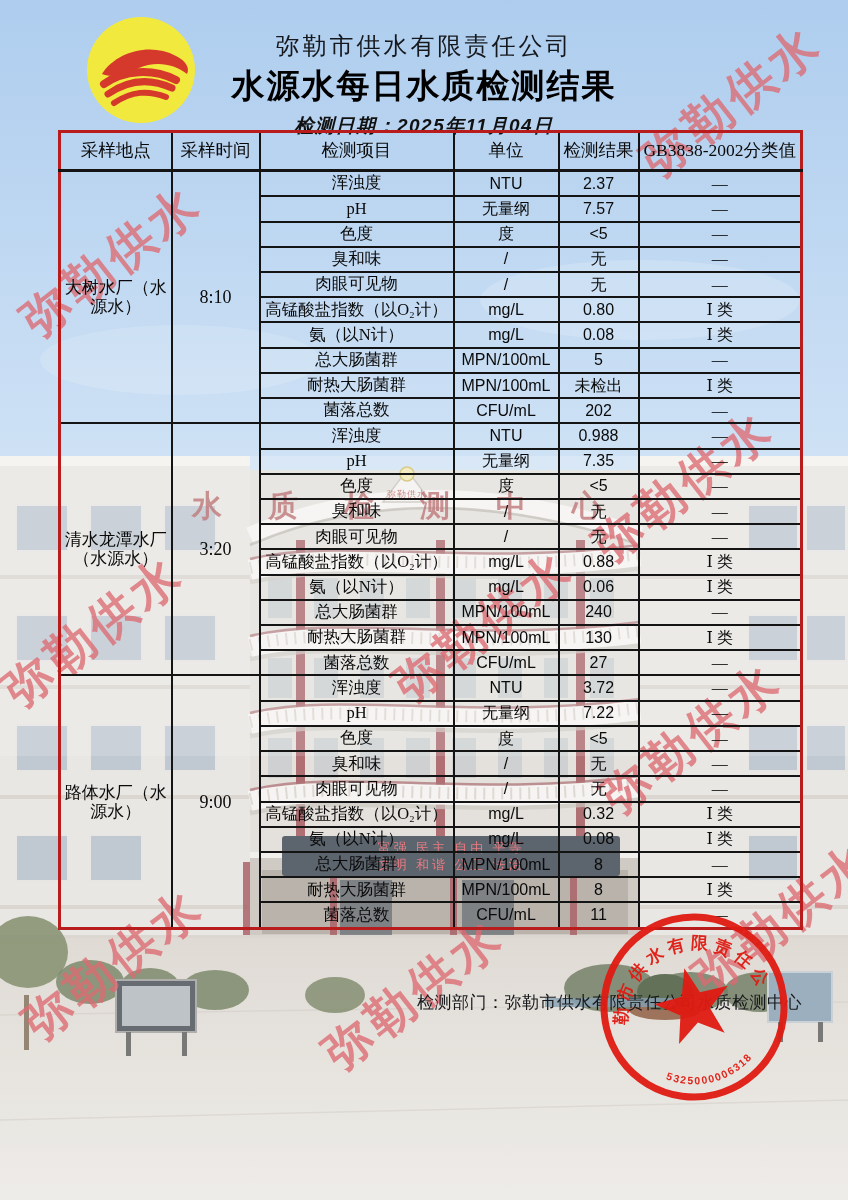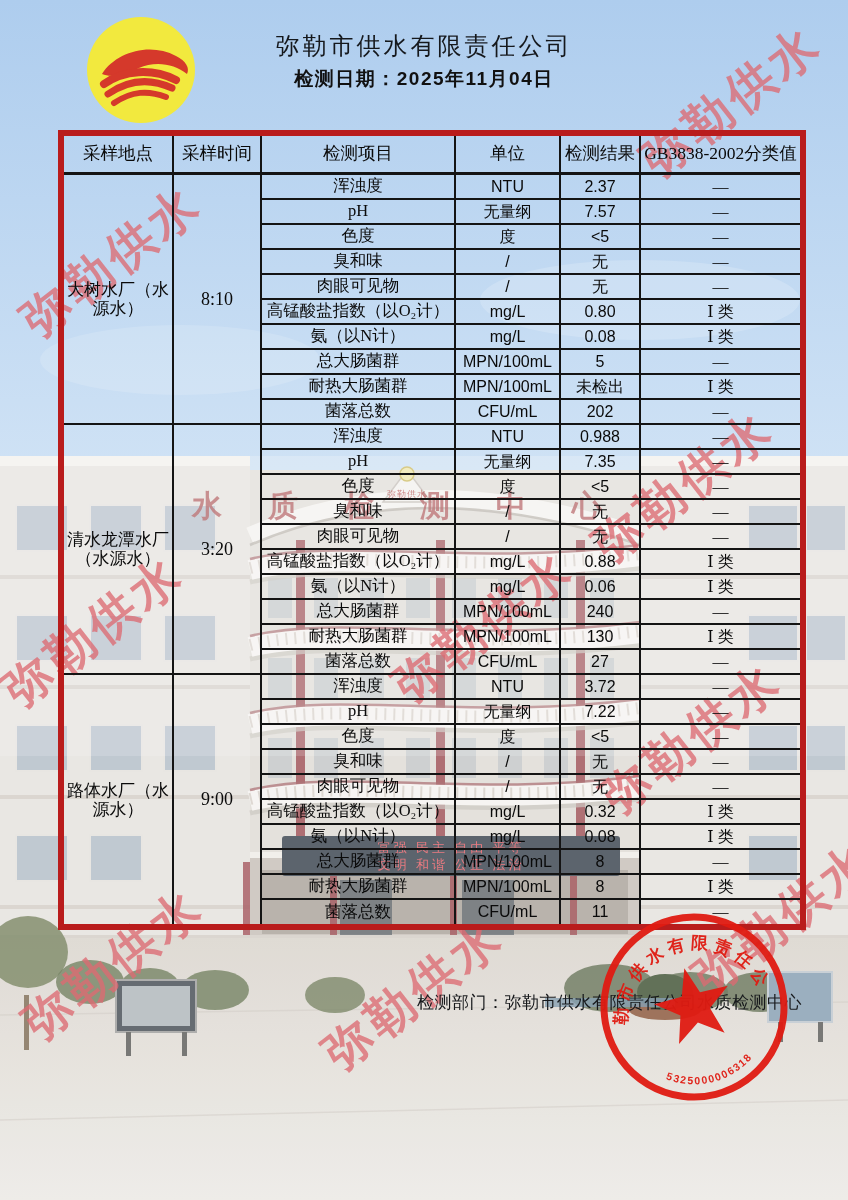--- a/index.html
+++ b/index.html
@@ -11,25 +11,25 @@
   .wm{position:absolute;font-weight:bold;font-size:48px;letter-spacing:5px;
       color:rgba(221,106,114,0.78);transform:rotate(-38deg);transform-origin:0 50%;
       white-space:nowrap;font-family:"Liberation Serif","DejaVu Serif",serif;}
   
   .hdr{position:absolute;left:0;top:0;width:848px;text-align:center;z-index:2;}
   .logo{position:absolute;left:86px;top:16px;width:110px;height:108px;}
   .company{margin-top:30px;font-size:24px;letter-spacing:3px;color:#15181c;}
   .title{margin:2px 0 0 0;font-size:33px;font-weight:bold;letter-spacing:2px;color:#000;
          font-family:"Liberation Sans","DejaVu Sans",sans-serif;}
   .dateline{margin-top:4px;font-size:19px;font-weight:600;letter-spacing:1.5px;
-            font-family:"Liberation Sans","DejaVu Sans",sans-serif;color:#111;}
+            font-family:"Liberation Sans","DejaVu Sans",sans-serif;color:#111;font-style:italic;}
   
   .results{position:absolute;left:58px;top:130px;width:742px;height:800px;z-index:2;
            border-collapse:collapse;table-layout:fixed;background:transparent;
-           border:6px solid #b91c1c;}
+           border:3px solid #b91c1c;}
   .results th,.results td{border:2px solid #141414;text-align:center;vertical-align:middle;
            padding:0 2px;line-height:1.12;overflow:hidden;}
   .results thead th{height:36px;font-size:17.5px;font-weight:normal;border-bottom:3px solid #141414;}
   .item-cell{font-size:16.5px;margin-left:44px;}
   .loc-cell{font-size:17px;padding:0 7px;}
   .time-cell{font-family:Liberation Serif, serif;font-size:18px;}
   .unit-cell,.result-cell{font-family:"Liberation Sans","DejaVu Sans",sans-serif;font-size:16px;}
   .grade-cell{font-size:16px;}
   
   .dept{position:absolute;left:417px;top:991px;font-size:17px;letter-spacing:0.5px;z-index:2;color:#16181b;}
@@ -208,20 +208,21 @@
     <span class="wm" style="left:10px;top:665px">弥勒供水</span>
     <span class="wm" style="left:400px;top:660px">弥勒供水</span>
     <span class="wm" style="left:608px;top:772px">弥勒供水</span>
     <span class="wm" style="left:30px;top:998px">弥勒供水</span>
     <span class="wm" style="left:330px;top:1028px">弥勒供水</span>
     <span class="wm" style="left:700px;top:952px">弥勒供水</span>
   </div>
 
   <div class="hdr">
     <div class="company">弥勒市供水有限责任公司</div>
+    <h1 class="title">水源水每日水质检测结果</h1>
     <div class="dateline">检测日期：2025年11月04日</div>
   </div>
 
   <svg class="logo" viewBox="0 0 110 108">
     <ellipse cx="55" cy="54" rx="54" ry="53" fill="#f2e93e"></ellipse>
     <g>
       <path d="M16,58 C30,36 64,26 90,40 C100,45 104,52 101,58 C88,47 68,45 53,52 C38,59 25,62 16,58 Z" fill="#d5392b"></path>
       <path d="M18,68 C38,54 66,52 90,64" stroke="#d5392b" stroke-width="8" fill="none" stroke-linecap="round"></path>
       <path d="M22,78 C42,64 64,62 86,72" stroke="#d5392b" stroke-width="7" fill="none" stroke-linecap="round"></path>
       <path d="M28,87 C46,75 62,74 80,81" stroke="#d5392b" stroke-width="6" fill="none" stroke-linecap="round"></path>

